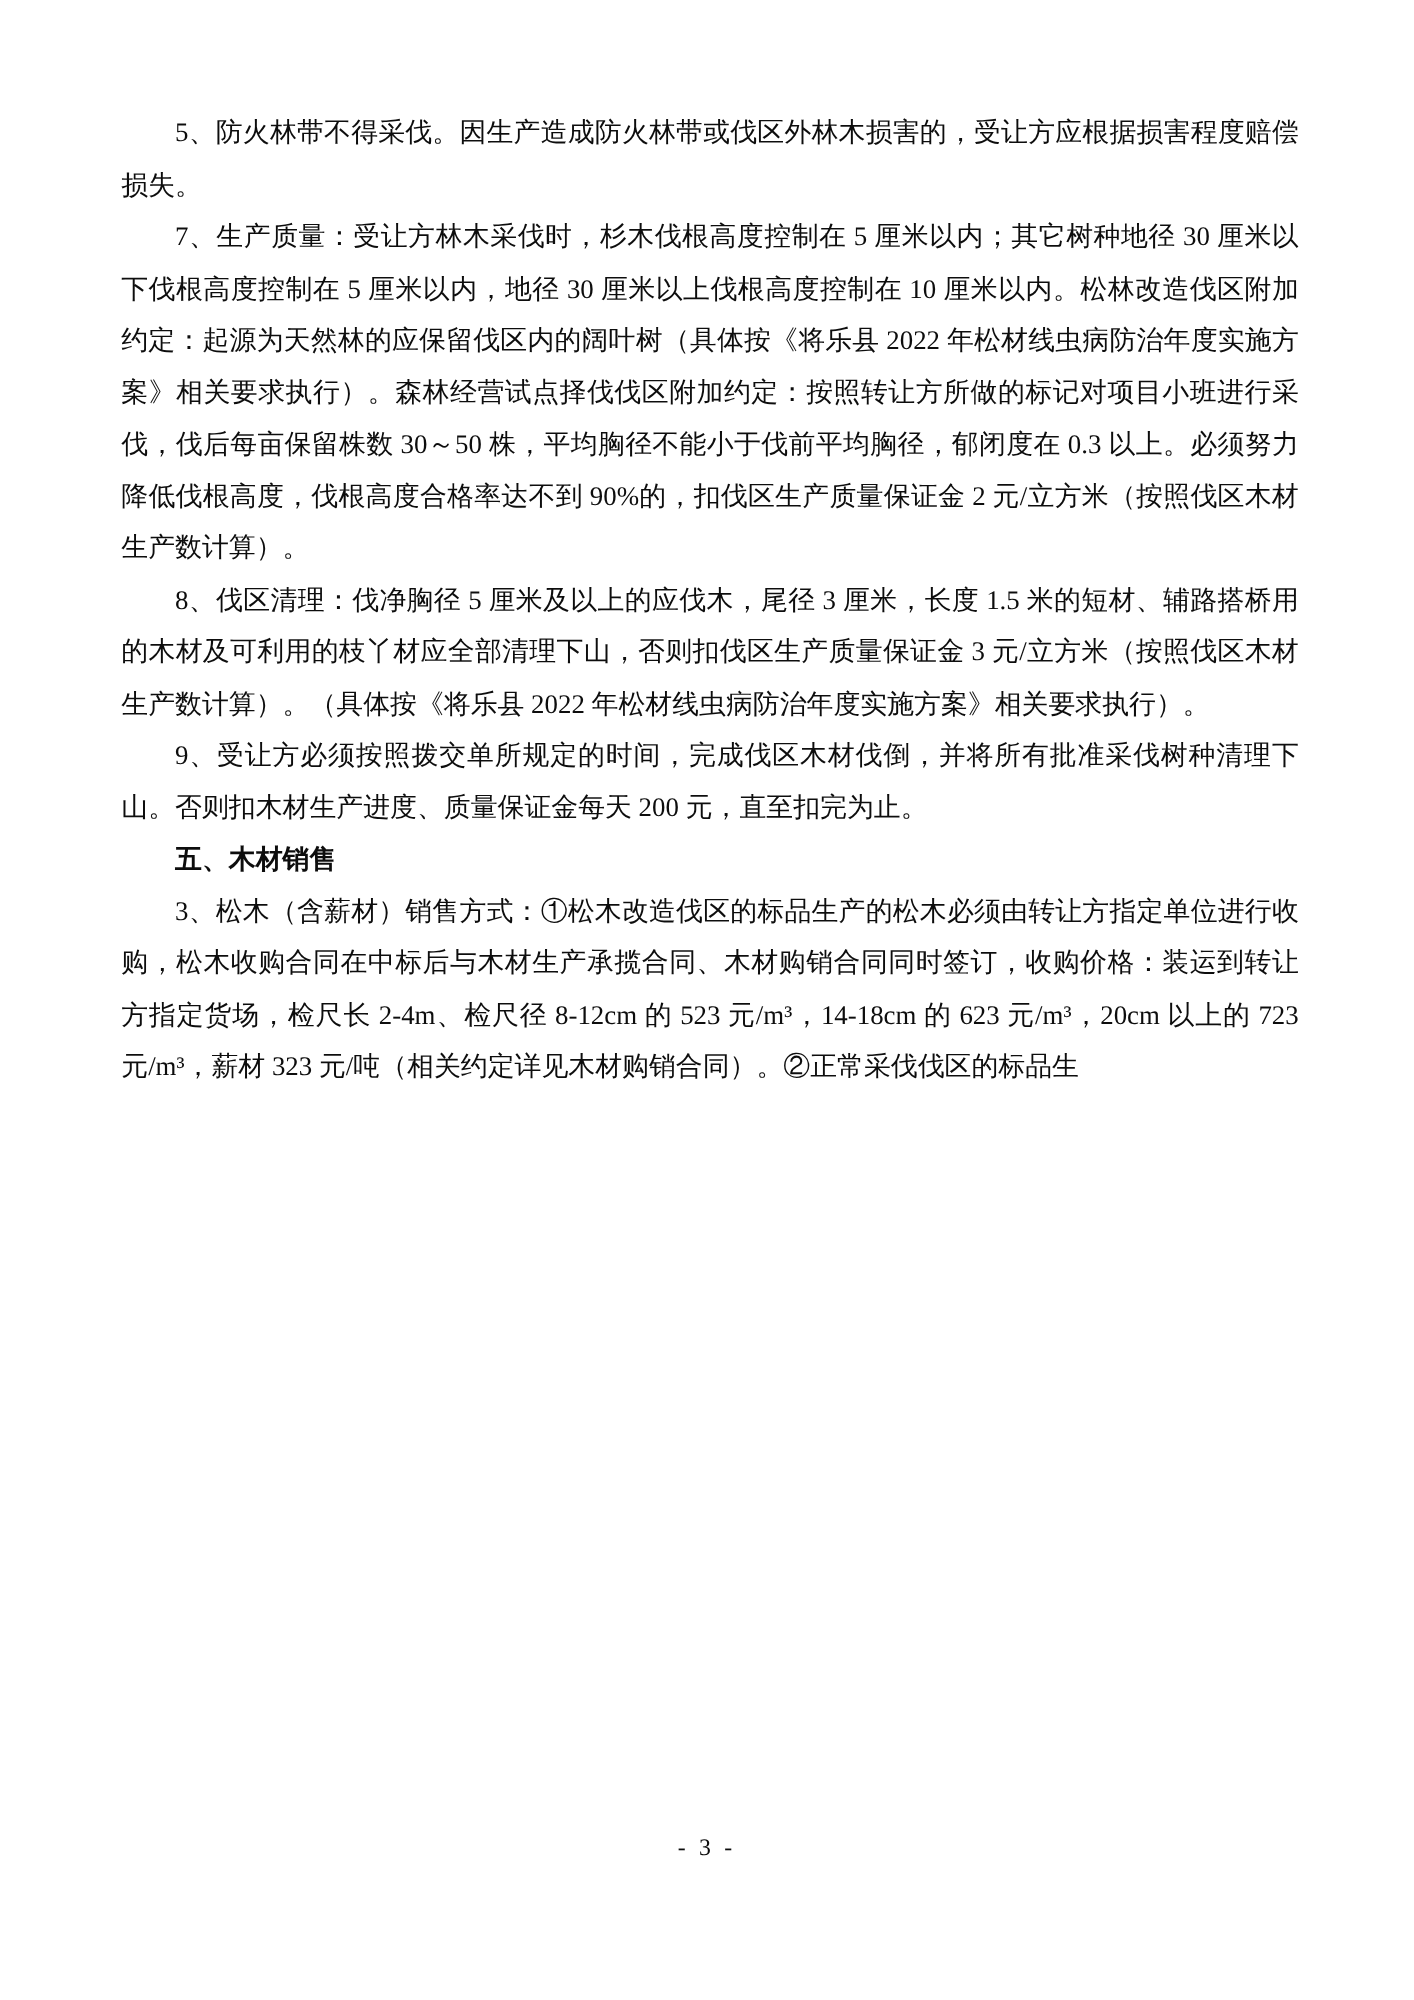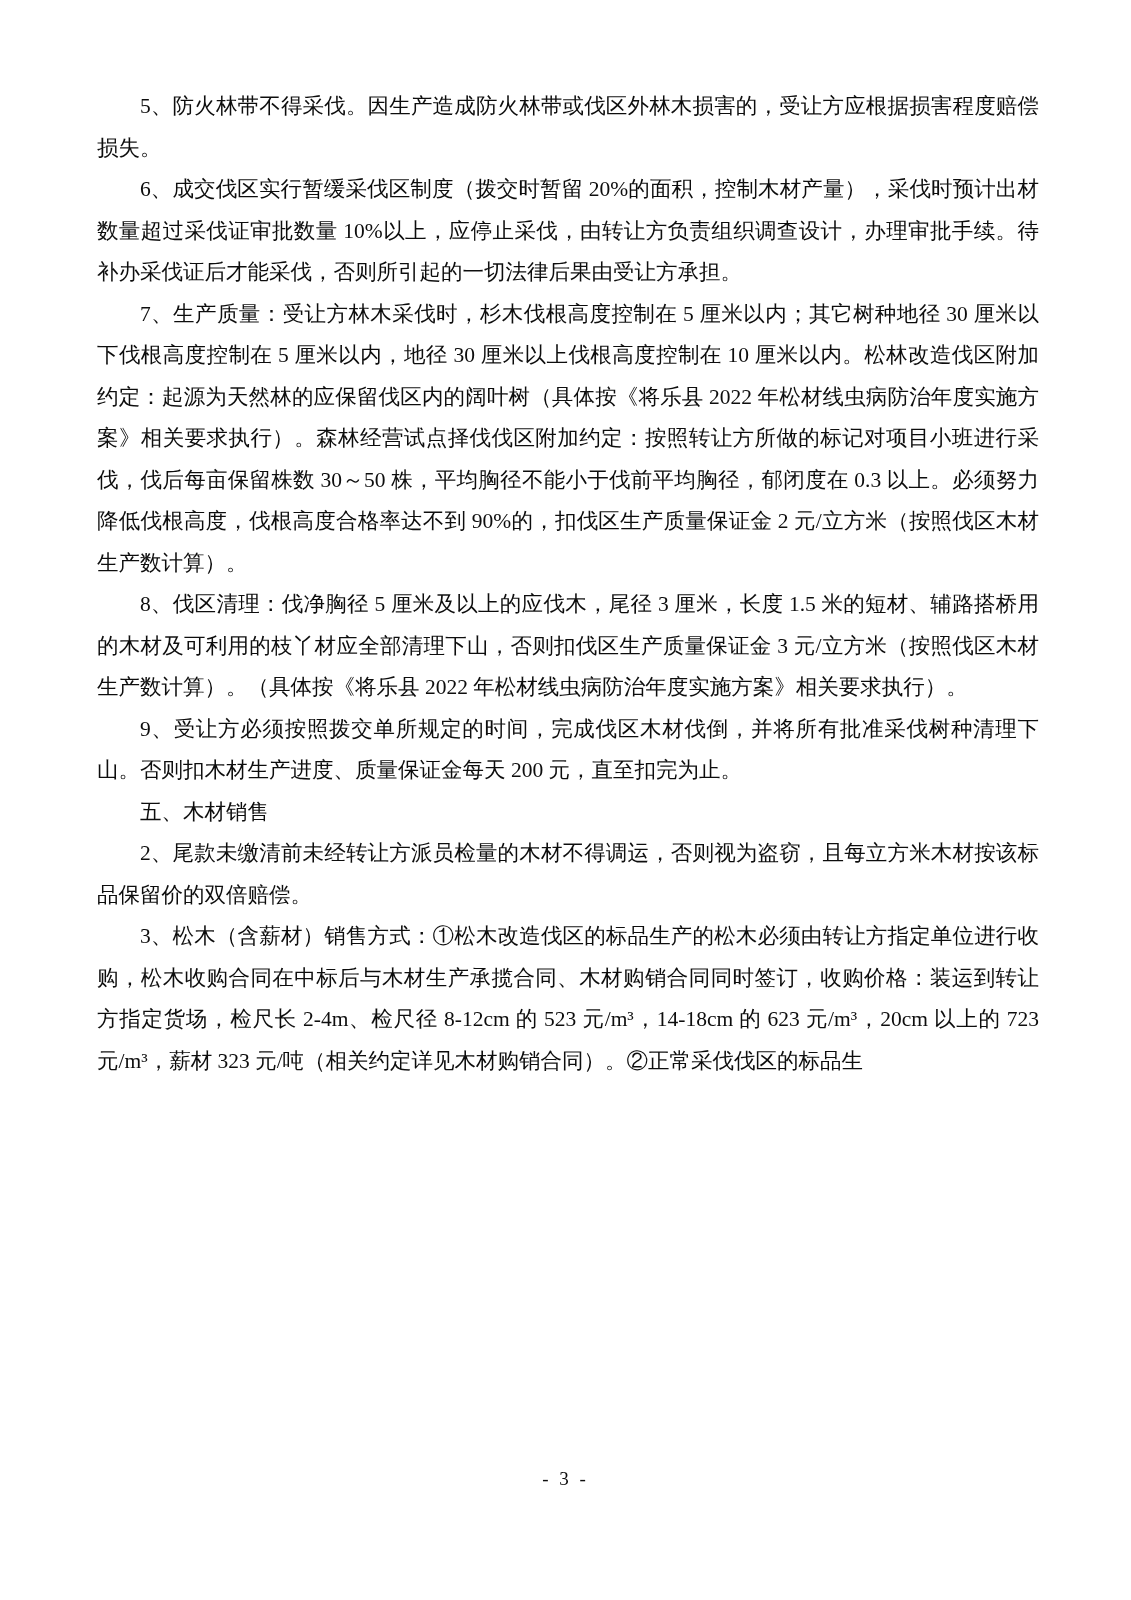--- a/index.html
+++ b/index.html
@@ -26,21 +26,21 @@
   .para, .heading {
     margin: 0;
     padding: 0;
     font-size: 21.5px;
     line-height: 41.5px;
     font-weight: 400;
     text-indent: 2em;
     word-break: break-all;
   }
   .heading {
-    font-weight: 400;
+    font-weight: 700;
     font-family: "Liberation Sans", "DejaVu Sans", sans-serif;
   }
   .u {
     text-decoration: underline;
     text-decoration-thickness: 1.5px;
     text-underline-offset: 6px;
   }
   .footer {
     position: absolute;
     left: 0;
@@ -51,24 +51,22 @@
     letter-spacing: 3px;
     color: #0d0d0d;
   }
 </style>
 </head>
 <body>
 
 <div class="page">
   <main class="content">
       <p class="para"><span>5、防火林带不得采伐。因生产造成防火林带或伐区外林木损害的，受让方应根据损害程度赔偿损失。</span></p>
-      <p class="para"><span>6、成交伐区实行暂缓采伐区制度（拨交时暂留 20%的面积，控制木材产量），采伐时预计出材数量超过采伐证审批数量 10%以上，应停止采伐，由转让方负责组织调查设计，办理审批手续。待补办采伐证后才能采伐，否则所引起的一切法律后果由受让方承担。</span></p>
       <p class="para"><span>7、生产质量：受让方林木采伐时，杉木伐根高度控制在 5 厘米以内；其它树种地径 30 厘米以下伐根高度控制在 5 厘米以内，地径 30 厘米以上伐根高度控制在 10 厘米以内。松林改造伐区附加约定：起源为天然林的应保留伐区内的阔叶树（具体按《将乐县 2022 年松材线虫病防治年度实施方案》相关要求执行）。森林经营试点择伐伐区附加约定：按照转让方所做的标记对项目小班进行采伐，伐后每亩保留株数 30～50 株，平均胸径不能小于伐前平均胸径，郁闭度在 0.3 以上。必须努力降低伐根高度，伐根高度合格率达不到 90%的，扣伐区生产质量保证金 2 元/立方米（按照伐区木材生产数计算）。</span></p>
       <p class="para"><span>8、伐区清理：伐净胸径 5 厘米及以上的应伐木，尾径 3 厘米，长度 1.5 米的短材、辅路搭桥用的木材及可利用的枝丫材应全部清理下山，否则扣伐区生产质量保证金 3 元/立方米（按照伐区木材生产数计算）。（具体按《将乐县 2022 年松材线虫病防治年度实施方案》相关要求执行）。</span></p>
       <p class="para"><span>9、受让方必须按照拨交单所规定的时间，完成伐区木材伐倒，并将所有批准采伐树种清理下山。否则扣木材生产进度、质量保证金每天 200 元，直至扣完为止。</span></p>
       <h2 class="heading"><span>五、木材销售</span></h2>
-      <p class="para"><span>2、尾款未缴清前未经转让方派员检量的木材不得调运，否则视为盗窃，且每立方米木材按该标品保留价的双倍赔偿。</span></p>
       <p class="para"><span>3、松木（含薪材）销售方式：①松木改造伐区的标品生产的松木必须由转让方指定单位进行收购，松木收购合同在中标后与木材生产承揽合同、木材购销合同同时签订，收购价格：装运到转让方指定货场，检尺长 2-4m、检尺径 8-12cm 的 523 元/m³，14-18cm 的 623 元/m³，20cm 以上的 723 元/m³，薪材 323 元/吨（相关约定详见木材购销合同）。②正常采伐伐区的标品生</span></p>
     </main>
   <footer class="footer">
     <span>- 3 -</span>
   </footer>
 </div>
 
 </body></html>

